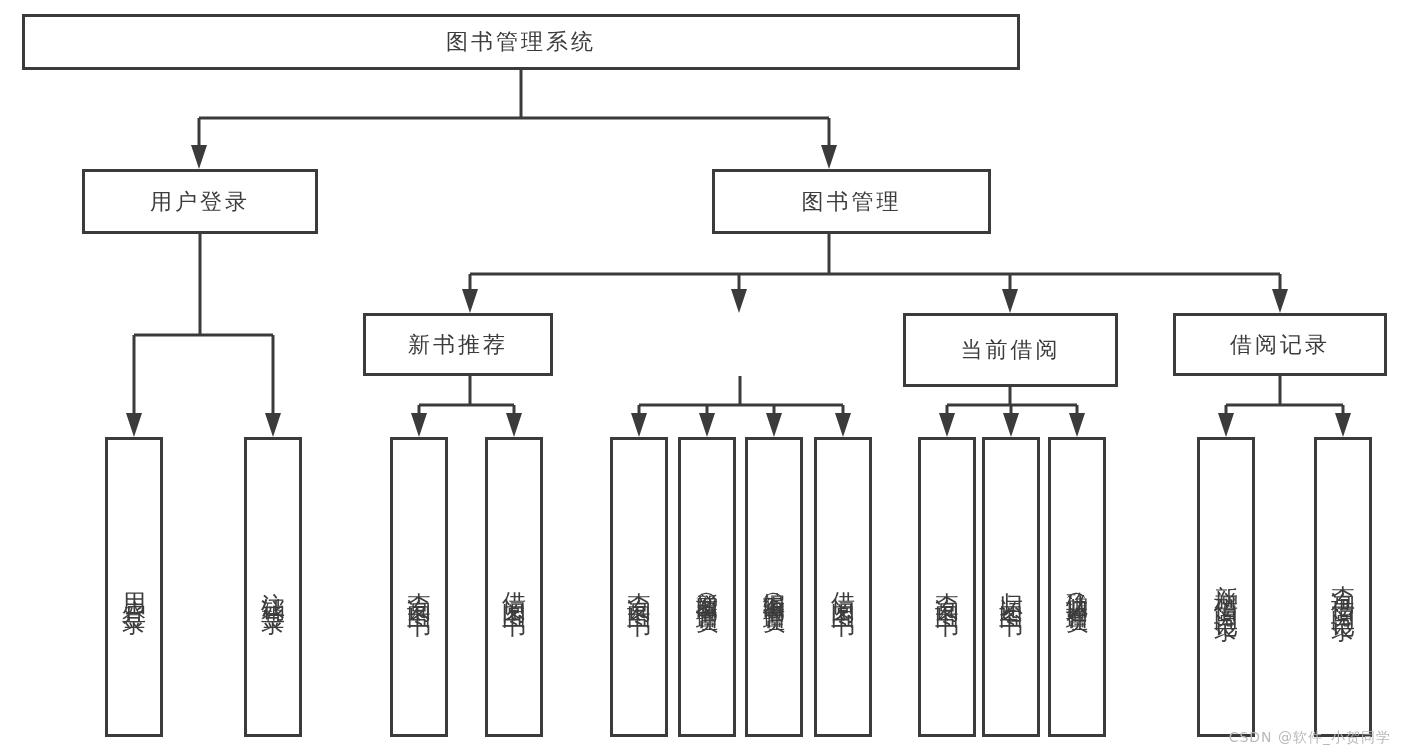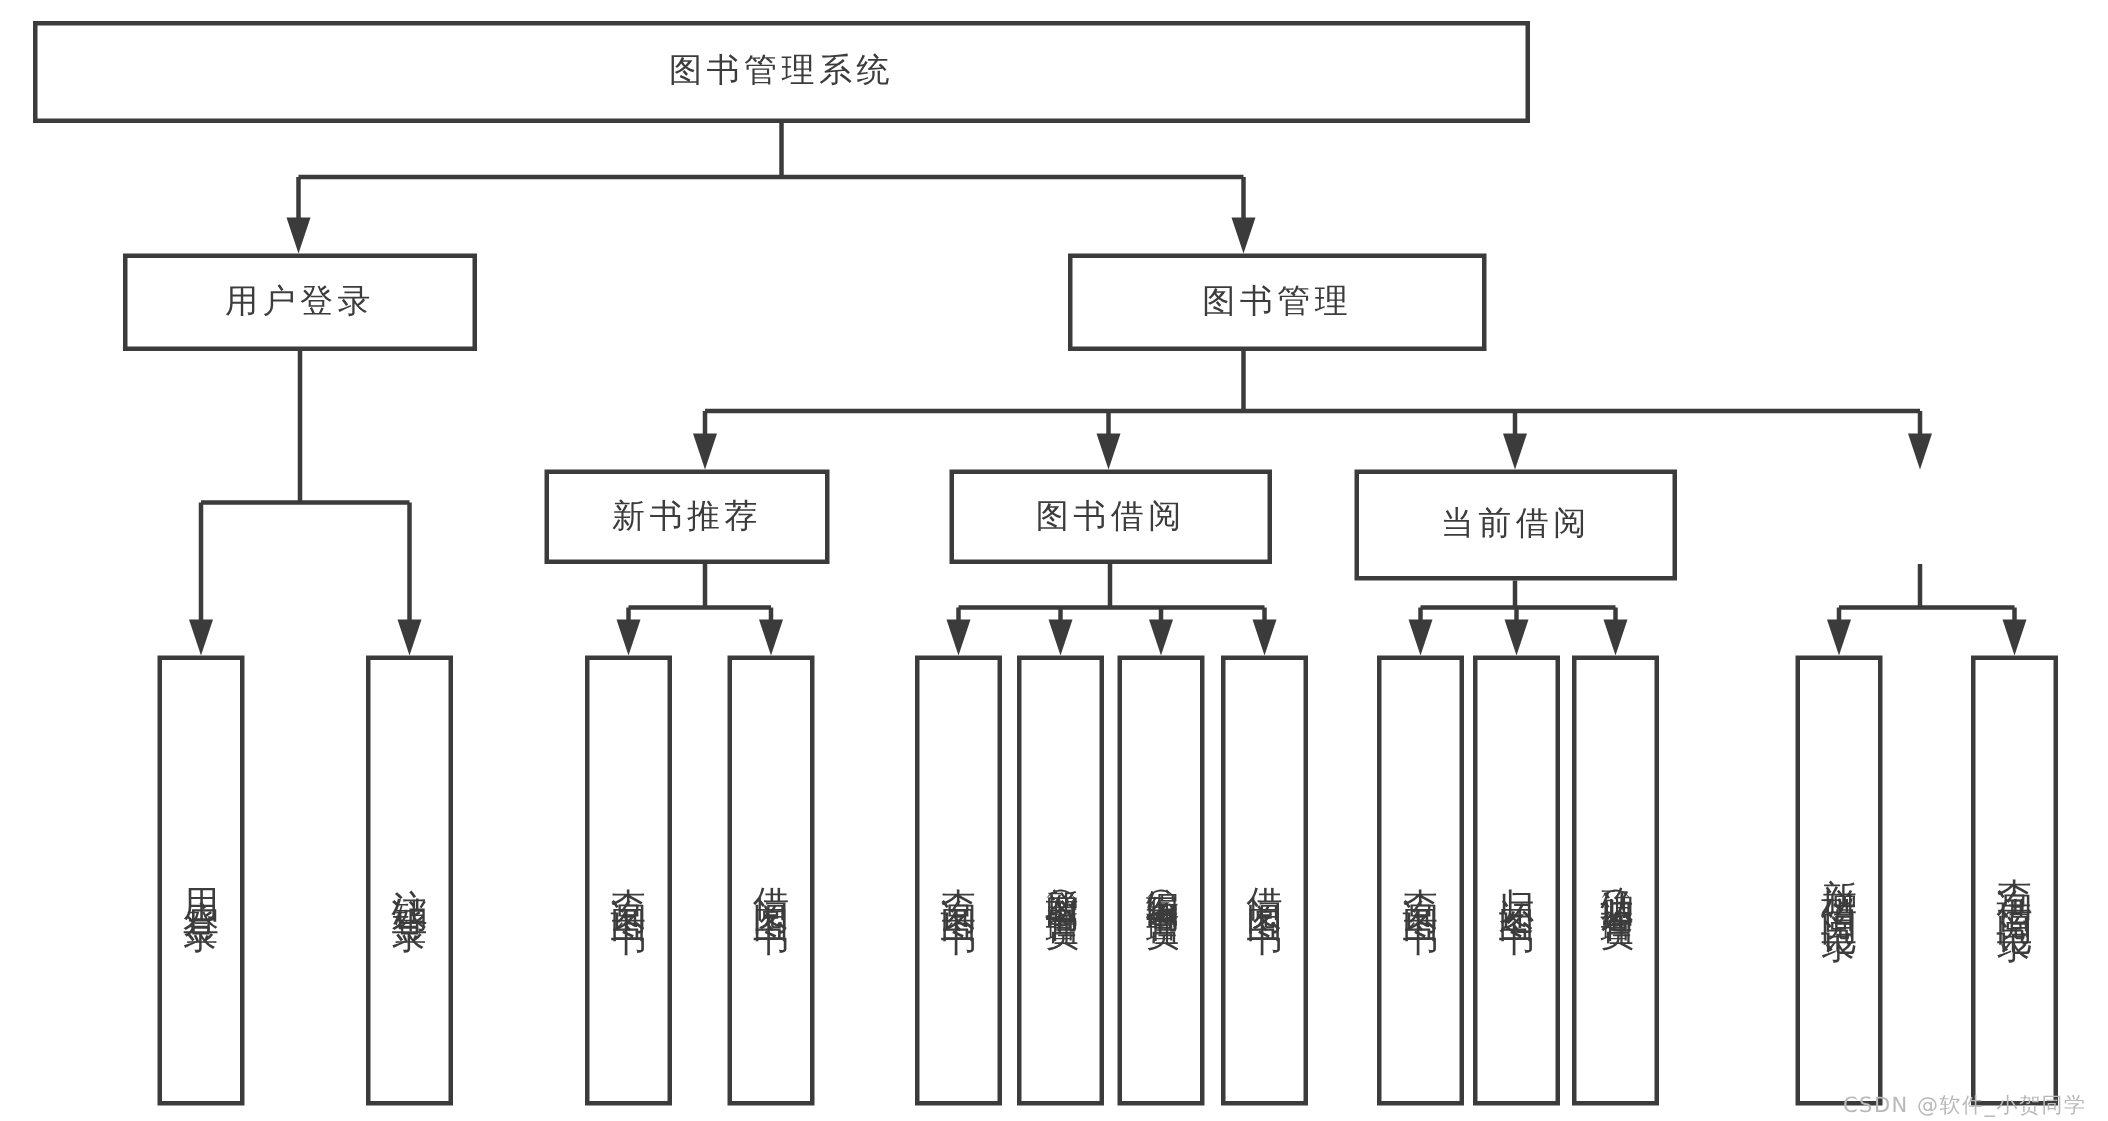--- a/index.html
+++ b/index.html
@@ -134,40 +134,40 @@
         <polygon points="835,413 851,413 843,437"></polygon>
         <polygon points="939,413 955,413 947,437"></polygon>
         <polygon points="1003,413 1019,413 1011,437"></polygon>
         <polygon points="1069,413 1085,413 1077,437"></polygon>
         <polygon points="1218,413 1234,413 1226,437"></polygon>
         <polygon points="1335,413 1351,413 1343,437"></polygon>
       </g>
     </svg>
   </div>
 
-  <div class="node" style="left:22px;top:14px;width:998px;height:68px;">
+  <div class="node" style="left:22px;top:14px;width:998px;height:56px;">
     <span>图书管理系统</span>
   </div>
 
   <div class="node" style="left:82px;top:169px;width:236px;height:65px;">
     <span>用户登录</span>
   </div>
   <div class="node" style="left:712px;top:169px;width:279px;height:65px;">
     <span>图书管理</span>
   </div>
 
   <div class="node" style="left:363px;top:313px;width:190px;height:63px;">
     <span>新书推荐</span>
   </div>
-  <div class="node" style="left:633px;top:313px;width:215px;height:63px;">
-    <span>图书借阅</span>
-  </div>
   <div class="node" style="left:903px;top:313px;width:215px;height:74px;">
     <span>当前借阅</span>
   </div>
+  <div class="node" style="left:1173px;top:313px;width:214px;height:63px;">
+    <span>借阅记录</span>
+  </div>
 
   <div class="leaf" style="left:105px;top:437px;">
     <span class="vtext">用户登录</span>
   </div>
   <div class="leaf" style="left:244px;top:437px;">
     <span class="vtext">注销登录</span>
   </div>
 
   <div class="leaf" style="left:390px;top:437px;">
     <span class="vtext">查询图书</span>

